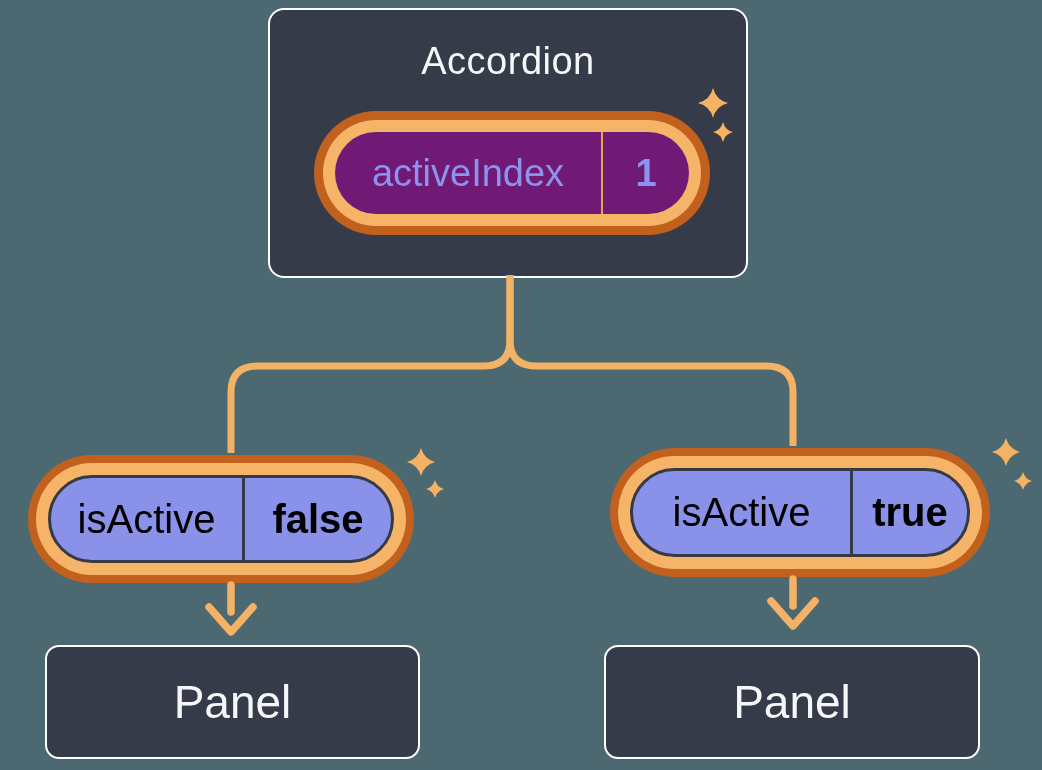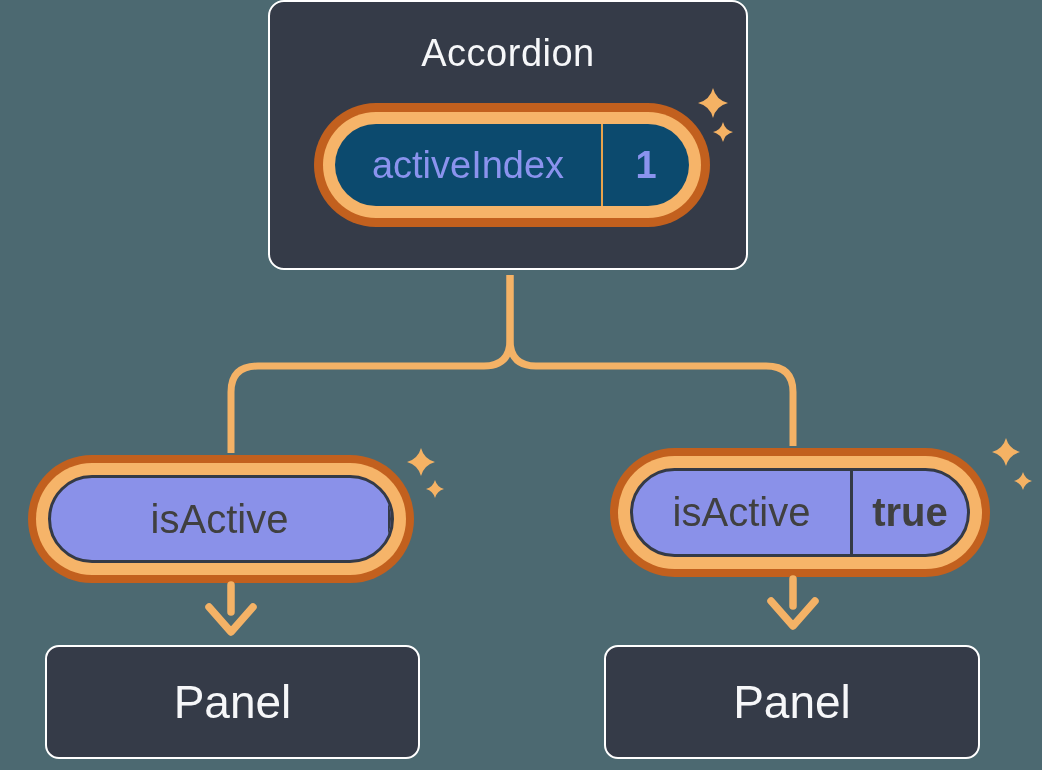--- a/index.html
+++ b/index.html
@@ -15,21 +15,21 @@
     background: #4C6971;
     overflow: hidden;
   }
   .card {
     position: absolute;
     background: #353B48;
     border: 2px solid #FFFFFF;
     border-radius: 16px;
     box-sizing: border-box;
   }
-  .root-card { left: 268px; top: 0; width: 480px; height: 270px; }
+  .root-card { left: 268px; top: 8px; width: 480px; height: 270px; }
   .card-title {
     color: #F6F7F9;
     font-size: 38px;
     font-weight: 500;
     text-align: center;
     margin-top: 30px;
     letter-spacing: 0.5px;
   }
   
   .pill-outer {
@@ -47,33 +47,33 @@
     box-sizing: border-box;
   }
   .pill-core {
     width: 100%; height: 100%;
     border-radius: 999px;
     display: flex;
     align-items: stretch;
     overflow: hidden;
     box-sizing: border-box;
   }
-  .core-dark { background: #0c4a6e; }
+  .core-dark { background: #701a75; }
   .core-purple { background: #8A91E9; border: 3px solid #343A46; }
   .pill-cell {
     display: flex;
     align-items: center;
     justify-content: center;
   }
   .cell-name { flex: 1; }
   .root-pill .pill-cell { color: #8B93EE; font-size: 38px; }
   .root-pill .cell-value { width: 86px; font-weight: 700; }
   .divider-orange { width: 2px; background: #E8A34C; }
   .divider-dark { width: 3px; background: #343A46; }
-  .prop-pill .pill-cell { color: #404040; font-size: 40px; }
+  .prop-pill .pill-cell { color: #000000; font-size: 40px; }
   .prop-pill .cell-value { font-weight: 700; }
   .prop-pill { padding: 8px; }
   .pill-a { left: 28px; top: 455px; width: 386px; height: 128px; }
   .pill-a .cell-value { width: 146px; }
   .pill-b { left: 610px; top: 448px; width: 380px; height: 129px; }
   .pill-b .cell-value { width: 114px; }
   .panel-card {
     display: flex;
     align-items: center;
     justify-content: center;
@@ -110,20 +110,21 @@
         </div>
       </div>
     </div>
   </div>
 
   <div class="pill-outer prop-pill pill-a">
     <div class="pill-mid">
       <div class="pill-core core-purple">
         <div class="pill-cell cell-name">isActive</div>
         <div class="divider-dark"></div>
+        <div class="pill-cell cell-value">false</div>
       </div>
     </div>
   </div>
 
   <div class="pill-outer prop-pill pill-b">
     <div class="pill-mid">
       <div class="pill-core core-purple">
         <div class="pill-cell cell-name">isActive</div>
         <div class="divider-dark"></div>
         <div class="pill-cell cell-value">true</div>

